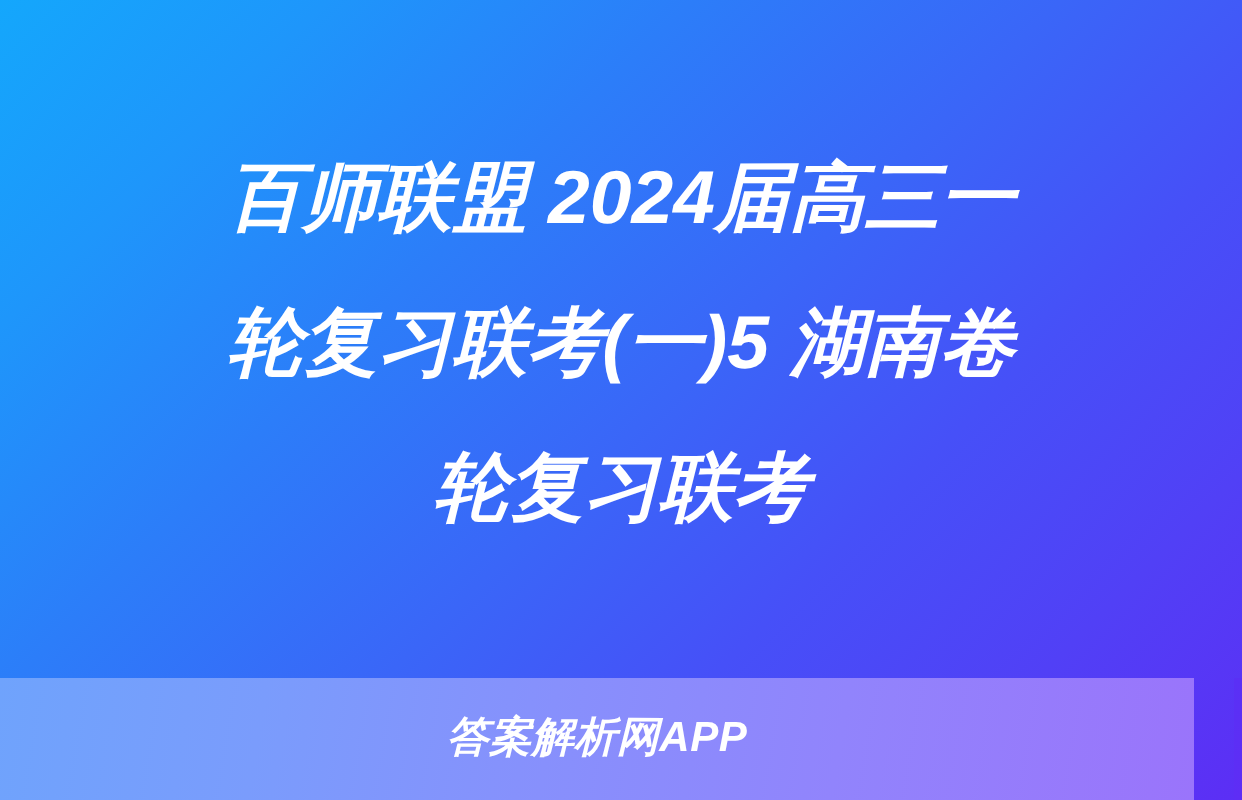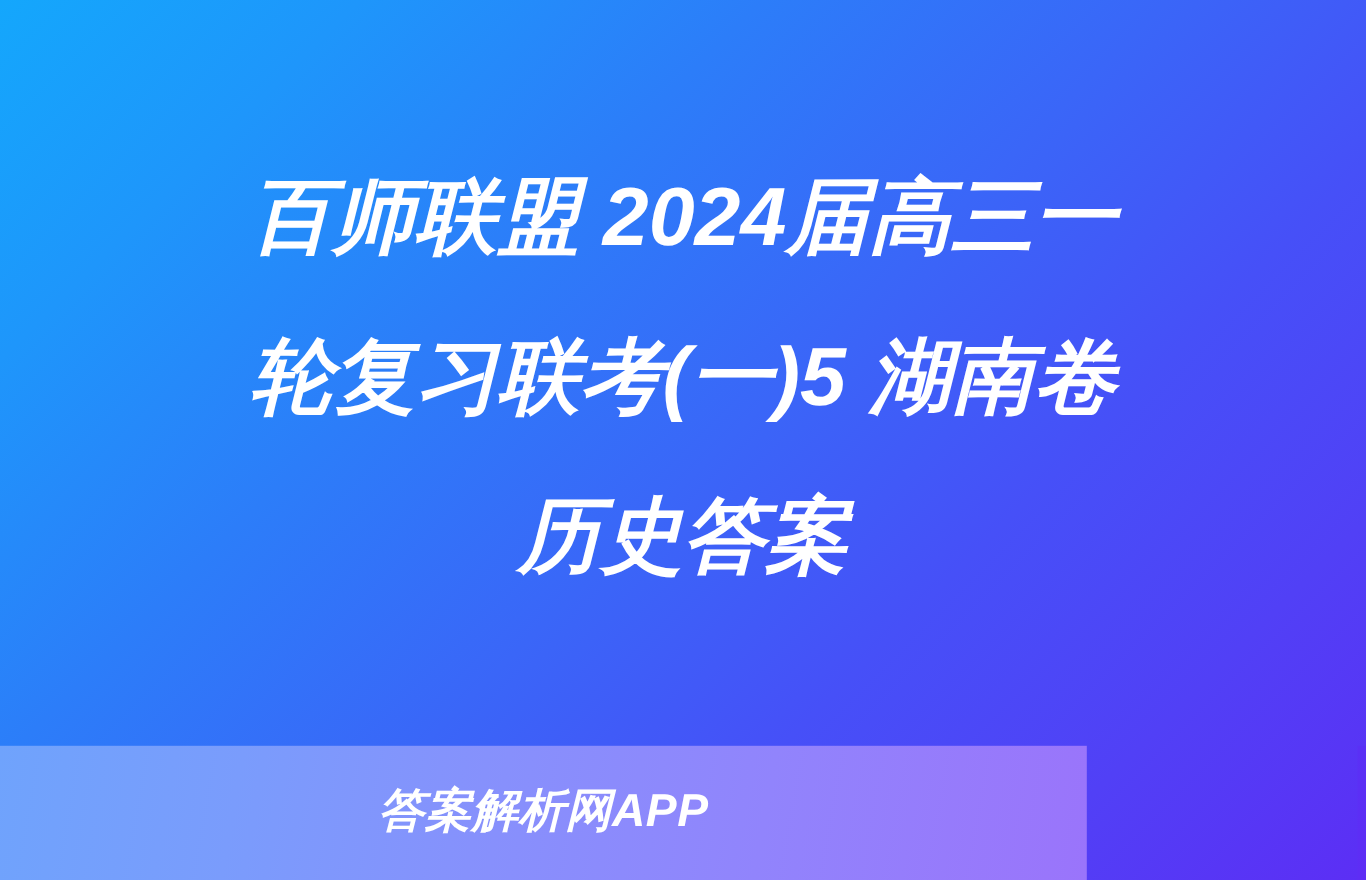--- a/index.html
+++ b/index.html
@@ -57,21 +57,21 @@
     letter-spacing: 0px;
     white-space: nowrap;
     text-rendering: geometricPrecision;
   }
 
   
   #banner {
     position: absolute;
     left: 0;
     top: 678px;
-    width: 988px;
+    width: 1194px;
     height: 122px;
     background:
       linear-gradient(100deg,
         #6FA3FC 0%,
         #7A9CFC 22%,
         #8790FC 46%,
         #9184FC 70%,
         #9A74FB 100%);
     display: flex;
     align-items: center;
@@ -101,21 +101,21 @@
   }
 </style>
 </head>
 <body>
 
 <div id="poster">
 
   <div id="headline">
     <span class="headline-line">百师联盟 2024届高三一</span>
     <span class="headline-line">轮复习联考(一)5 湖南卷</span>
-    <span class="headline-line">历史答案</span>
+    <span class="headline-line">轮复习联考</span>
   </div>
 
   <div id="banner">
     <span id="banner-text">答案解析网APP</span>
   </div>
 
   <div id="banner-right-strip"></div>
 
 </div>
 

